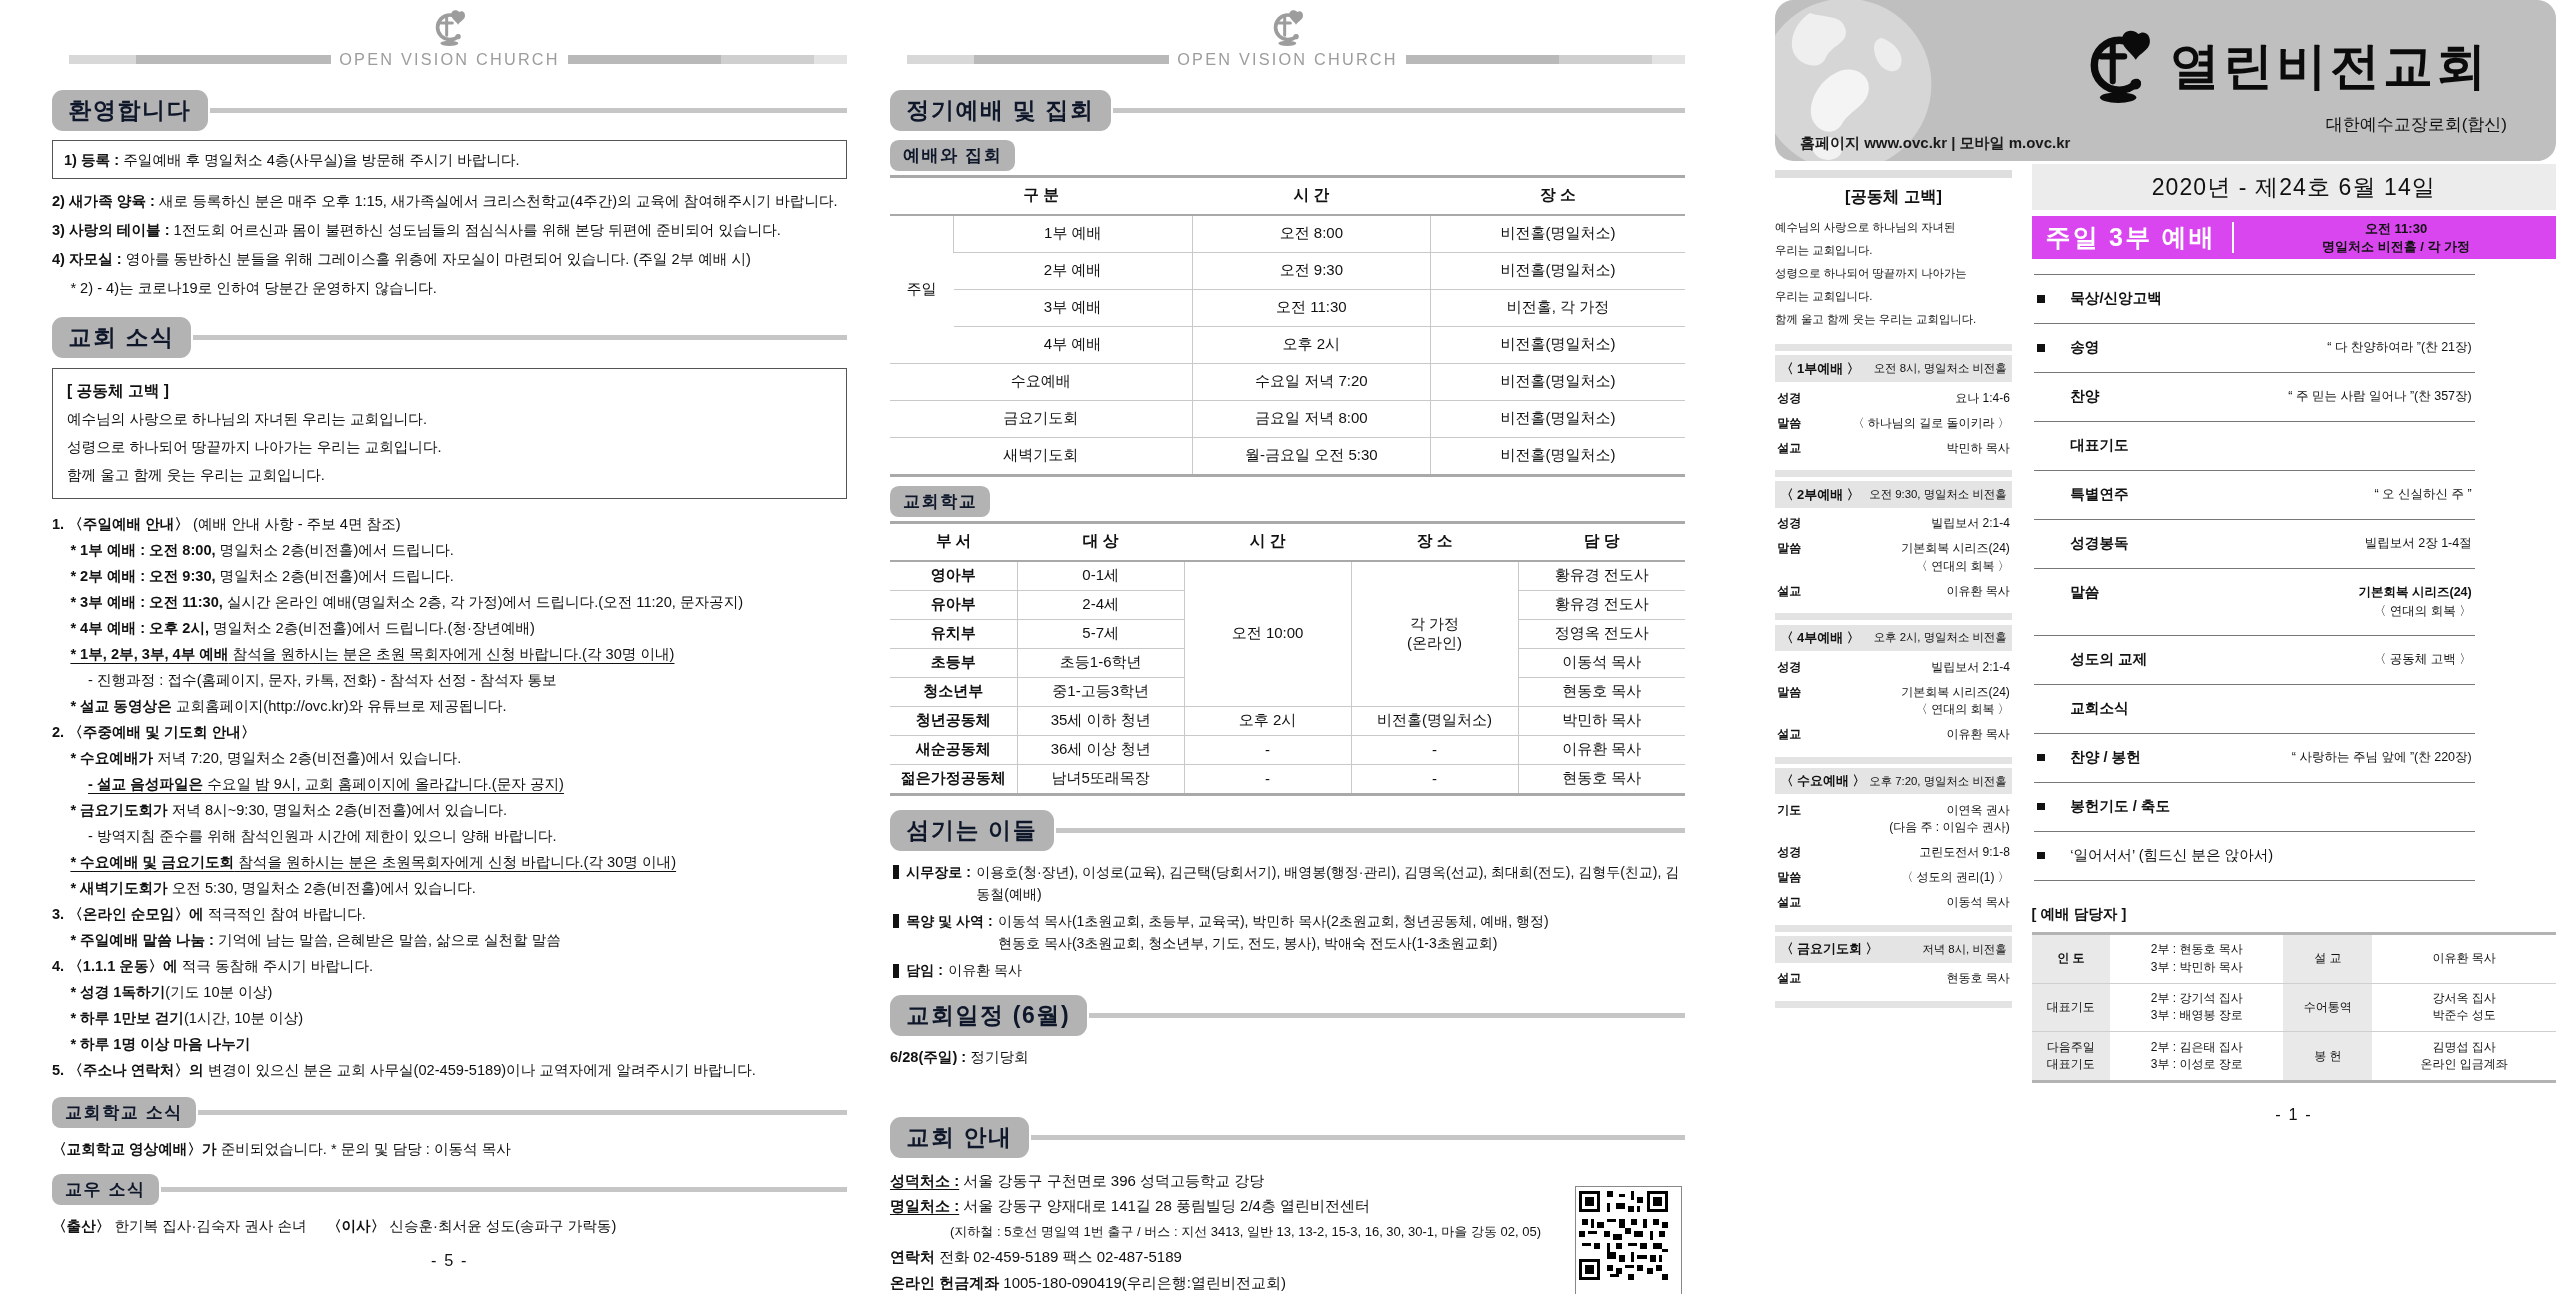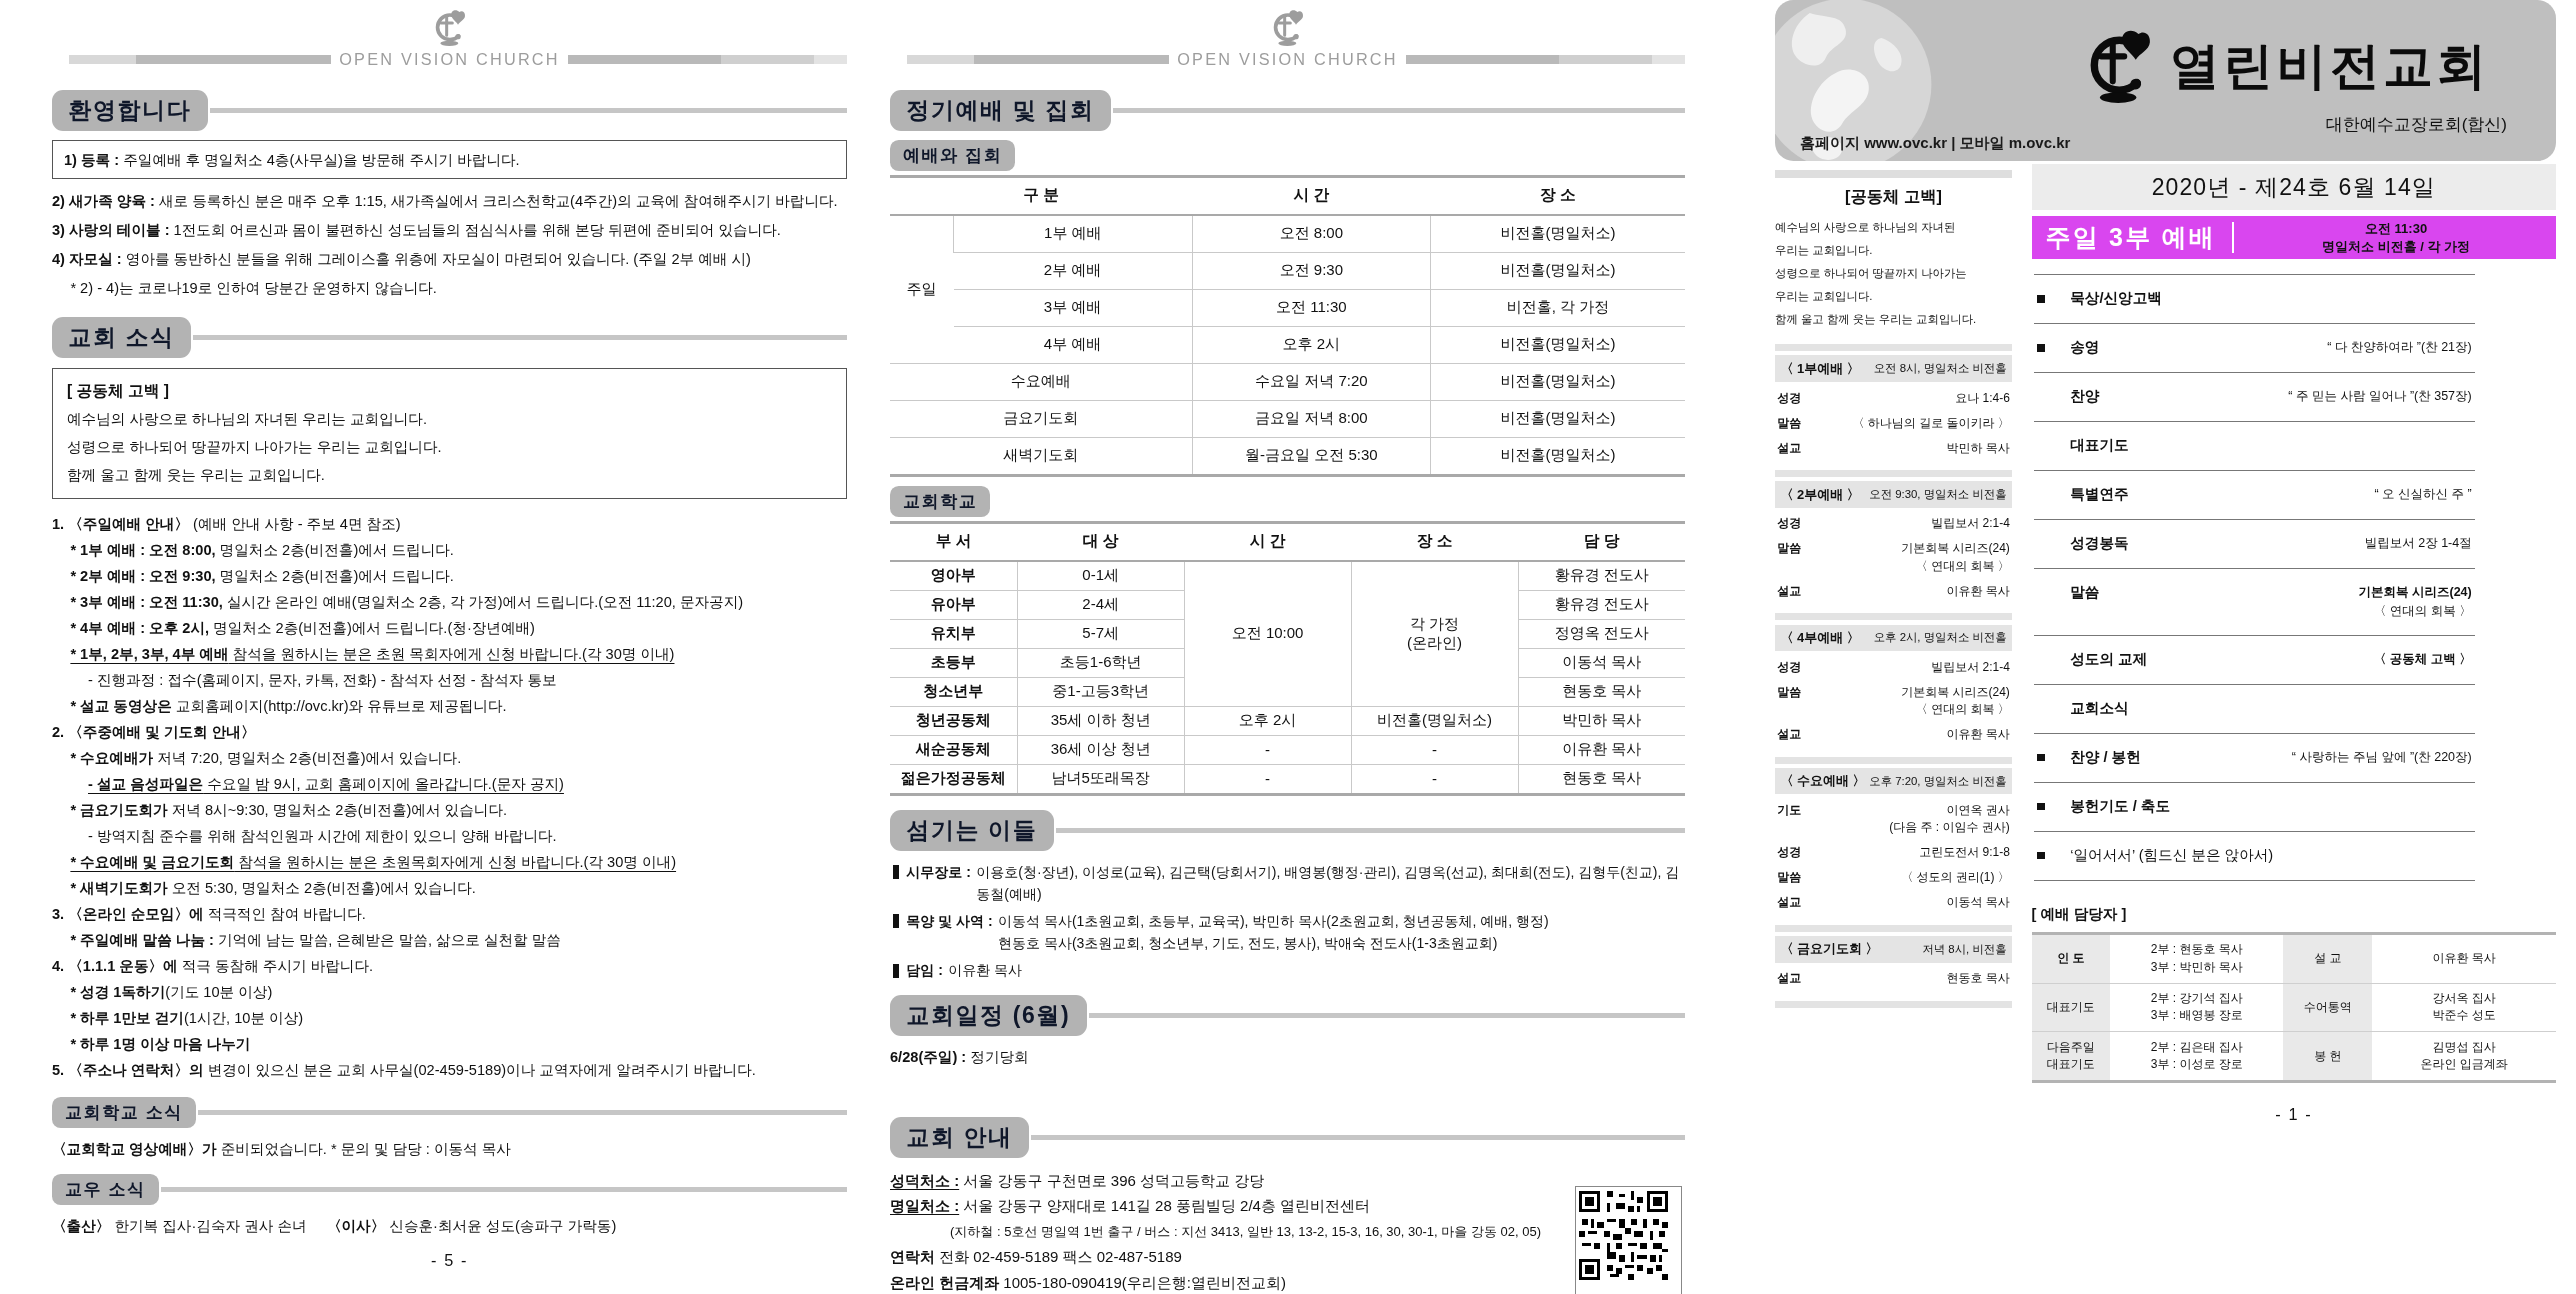--- a/index.html
+++ b/index.html
@@ -263,21 +263,21 @@
       </tr>
     </tbody>
       </table>
 
     <div class="tabrow" style="margin:9.8px 0 3.3px;">
       <span class="tab sm">교회학교</span>
     </div>
     <table class="gt">
       <tbody>
           <tr>
-        <th style="width:16%;">부 서</th>
+        <th style="width:16%;font-family:Liberation Serif, serif;">부 서</th>
         <th style="width:21%;">대 상</th>
         <th style="width:21%;">시 간</th>
         <th style="width:21%;">장 소</th>
         <th style="width:21%;">담 당</th>
       </tr>
       <tr class="h48">
         <td><b>영아부</b></td>
         <td>0-1세</td>
         <td rowspan="5">오전 10:00</td>
         <td rowspan="5">
@@ -630,21 +630,21 @@
               <span class="owval">
                 <div style="font-weight:bold;">기본회복 시리즈(24)</div>
                 <div>〈 연대의 회복 〉</div>
               </span>
             </div>
           <div class="owrow">
               <span class="owlab">
                 <span class="sq ph2"></span>
                 <span>성도의 교제</span>
               </span>
-              <span class="owval" style="font-weight:bold;">〈 공동체 고백 〉</span>
+              <span class="owval" style="font-weight:normal;">〈 공동체 고백 〉</span>
             </div>
           <div class="owrow">
               <span class="owlab">
                 <span class="sq ph2"></span>
                 <span>교회소식</span>
               </span>
             </div>
           <div class="owrow">
               <span class="owlab">
                 <span class="sq"></span>

